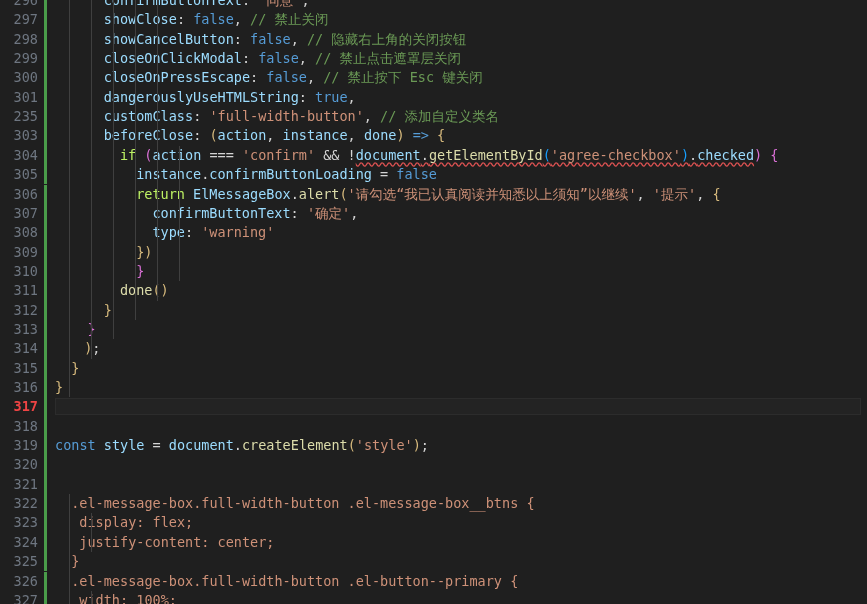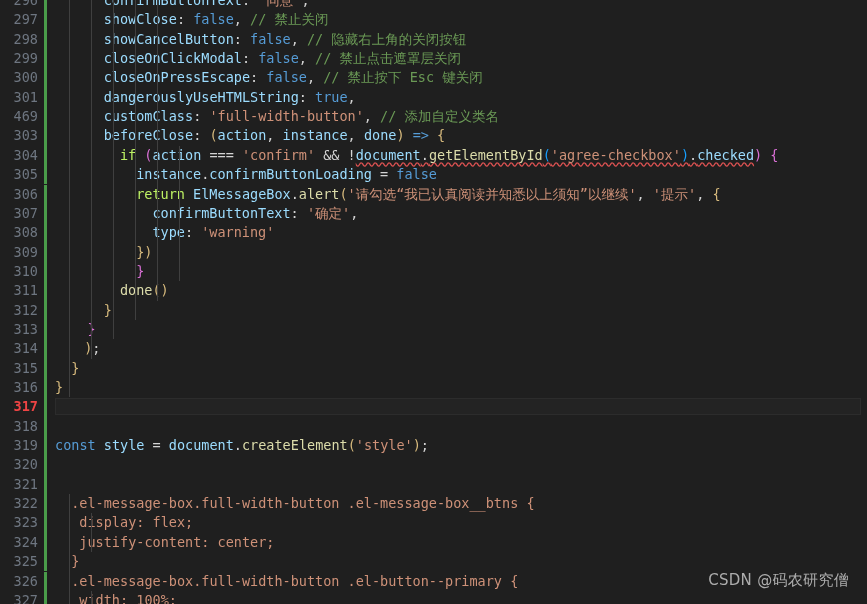--- a/index.html
+++ b/index.html
@@ -125,21 +125,21 @@
 
 <div id="editor">
 
   <div id="rows">
       <div class="row" style="top: -9px; position: absolute; left: 0px; right: 0px;"><span class="num">296</span><span class="gitbar"></span><span class="code" style="left: 103.72px;"><span class="t-prop">confirmButtonText</span><span class="t-punc">: </span><span class="t-str">'同意'</span><span class="t-punc">,</span></span></div>
       <div class="row" style="top: 10.35px; position: absolute; left: 0px; right: 0px;"><span class="num">297</span><span class="gitbar"></span><span class="code" style="left: 103.72px;"><span class="t-prop">showClose</span><span class="t-punc">: </span><span class="t-kwblue">false</span><span class="t-punc">, </span><span class="t-com">// 禁止关闭</span></span></div>
       <div class="row" style="top: 29.7px; position: absolute; left: 0px; right: 0px;"><span class="num">298</span><span class="gitbar"></span><span class="code" style="left: 103.72px;"><span class="t-prop">showCancelButton</span><span class="t-punc">: </span><span class="t-kwblue">false</span><span class="t-punc">, </span><span class="t-com">// 隐藏右上角的关闭按钮</span></span></div>
       <div class="row" style="top: 49.05px; position: absolute; left: 0px; right: 0px;"><span class="num">299</span><span class="gitbar"></span><span class="code" style="left: 103.72px;"><span class="t-prop">closeOnClickModal</span><span class="t-punc">: </span><span class="t-kwblue">false</span><span class="t-punc">, </span><span class="t-com">// 禁止点击遮罩层关闭</span></span></div>
       <div class="row" style="top: 68.4px; position: absolute; left: 0px; right: 0px;"><span class="num">300</span><span class="gitbar"></span><span class="code" style="left: 103.72px;"><span class="t-prop">closeOnPressEscape</span><span class="t-punc">: </span><span class="t-kwblue">false</span><span class="t-punc">, </span><span class="t-com">// 禁止按下 Esc 键关闭</span></span></div>
       <div class="row" style="top: 87.75px; position: absolute; left: 0px; right: 0px;"><span class="num">301</span><span class="gitbar"></span><span class="code" style="left: 103.72px;"><span class="t-prop">dangerouslyUseHTMLString</span><span class="t-punc">: </span><span class="t-kwblue">true</span><span class="t-punc">,</span></span></div>
-      <div class="row" style="top: 107.1px; position: absolute; left: 0px; right: 0px;"><span class="num">469</span><span class="gitbar"></span><span class="code" style="left: 103.72px;"><span class="t-prop">customClass</span><span class="t-punc">: </span><span class="t-str">'full-width-button'</span><span class="t-punc">, </span><span class="t-com">// 添加自定义类名</span></span></div>
+      <div class="row" style="top: 107.1px; position: absolute; left: 0px; right: 0px;"><span class="num">235</span><span class="gitbar"></span><span class="code" style="left: 103.72px;"><span class="t-prop">customClass</span><span class="t-punc">: </span><span class="t-str">'full-width-button'</span><span class="t-punc">, </span><span class="t-com">// 添加自定义类名</span></span></div>
       <div class="row" style="top: 126.45px; position: absolute; left: 0px; right: 0px;"><span class="num">303</span><span class="gitbar"></span><span class="code" style="left: 103.72px;"><span class="t-prop">beforeClose</span><span class="t-punc">: </span><span class="t-brkY">(</span><span class="t-prop">action</span><span class="t-punc">, </span><span class="t-prop">instance</span><span class="t-punc">, </span><span class="t-prop">done</span><span class="t-brkY">)</span><span class="t-punc"> </span><span class="t-kwblue">=&gt;</span><span class="t-punc"> </span><span class="t-brkY">{</span></span></div>
       <div class="row" style="top: 145.8px; position: absolute; left: 0px; right: 0px;"><span class="num">304</span><span class="gitbar"></span><span class="code" style="left: 119.96px;"><span class="t-kwpurp">if</span><span class="t-punc"> </span><span class="t-brkP">(</span><span class="t-prop">action</span><span class="t-punc"> === </span><span class="t-str">'confirm'</span><span class="t-punc"> &amp;&amp; !</span><span class="t-prop err">document</span><span class="t-punc err">.</span><span class="t-fn err">getElementById</span><span class="t-brkB err">(</span><span class="t-str err">'agree-checkbox'</span><span class="t-brkB err">)</span><span class="t-punc err">.</span><span class="t-prop err">checked</span><span class="t-brkP">)</span><span class="t-punc"> </span><span class="t-brkP">{</span></span></div>
       <div class="row" style="top: 165.15px; position: absolute; left: 0px; right: 0px;"><span class="num">305</span><span class="gitbar"></span><span class="code" style="left: 136.2px;"><span class="t-prop">instance</span><span class="t-punc">.</span><span class="t-prop">confirmButtonLoading</span><span class="t-punc"> = </span><span class="t-kwblue">false</span></span></div>
       <div class="row" style="top: 184.5px; position: absolute; left: 0px; right: 0px;"><span class="num">306</span><span class="gitbar"></span><span class="code" style="left: 136.2px;"><span class="t-kwpurp">return</span><span class="t-punc"> </span><span class="t-prop">ElMessageBox</span><span class="t-punc">.</span><span class="t-fn">alert</span><span class="t-brkY">(</span><span class="t-str">'请勾选“我已认真阅读并知悉以上须知”以继续'</span><span class="t-punc">, </span><span class="t-str">'提示'</span><span class="t-punc">, </span><span class="t-brkY">{</span></span></div>
       <div class="row" style="top: 203.85px; position: absolute; left: 0px; right: 0px;"><span class="num">307</span><span class="gitbar"></span><span class="code" style="left: 152.44px;"><span class="t-prop">confirmButtonText</span><span class="t-punc">: </span><span class="t-str">'确定'</span><span class="t-punc">,</span></span></div>
       <div class="row" style="top: 223.2px; position: absolute; left: 0px; right: 0px;"><span class="num">308</span><span class="gitbar"></span><span class="code" style="left: 152.44px;"><span class="t-prop">type</span><span class="t-punc">: </span><span class="t-str">'warning'</span></span></div>
       <div class="row" style="top: 242.55px; position: absolute; left: 0px; right: 0px;"><span class="num">309</span><span class="gitbar"></span><span class="code" style="left: 136.2px;"><span class="t-brkY">}</span><span class="t-brkY">)</span></span></div>
       <div class="row" style="top: 261.9px; position: absolute; left: 0px; right: 0px;"><span class="num">310</span><span class="gitbar"></span><span class="code" style="left: 136.2px;"><span class="t-brkP">}</span></span></div>
       <div class="row" style="top: 281.25px; position: absolute; left: 0px; right: 0px;"><span class="num">311</span><span class="gitbar"></span><span class="code" style="left: 119.96px;"><span class="t-fn">done</span><span class="t-brkY">(</span><span class="t-brkY">)</span></span></div>
       <div class="row" style="top: 300.6px; position: absolute; left: 0px; right: 0px;"><span class="num">312</span><span class="gitbar"></span><span class="code" style="left: 103.72px;"><span class="t-brkY">}</span></span></div>
@@ -165,14 +165,13 @@
       <div class="guide" style="left: 91px; top: 0px; height: 358.65px; background: rgb(63, 63, 63);"></div>
       <div class="guide" style="left: 113px; top: 0px; height: 339.3px; background: rgb(63, 63, 63);"></div>
       <div class="guide" style="left: 135px; top: 0px; height: 319.95px; background: rgb(63, 63, 63);"></div>
       <div class="guide" style="left: 157px; top: 0px; height: 300.6px; background: rgb(63, 63, 63);"></div>
       <div class="guide" style="left: 179px; top: 145.8px; height: 135.45px; background: rgb(63, 63, 63);"></div>
       <div class="guide" style="left: 69px; top: 494.1px; height: 109.9px; background: rgb(63, 63, 63);"></div>
       <div class="guide" style="left: 91px; top: 513.45px; height: 38.7px; background: rgb(63, 63, 63);"></div>
       <div class="guide" style="left: 91px; top: 590.85px; height: 13.15px; background: rgb(63, 63, 63);"></div>
     </div>
 
-  <div id="watermark">CSDN @码农研究僧</div>
 </div>
 
 </body></html>

